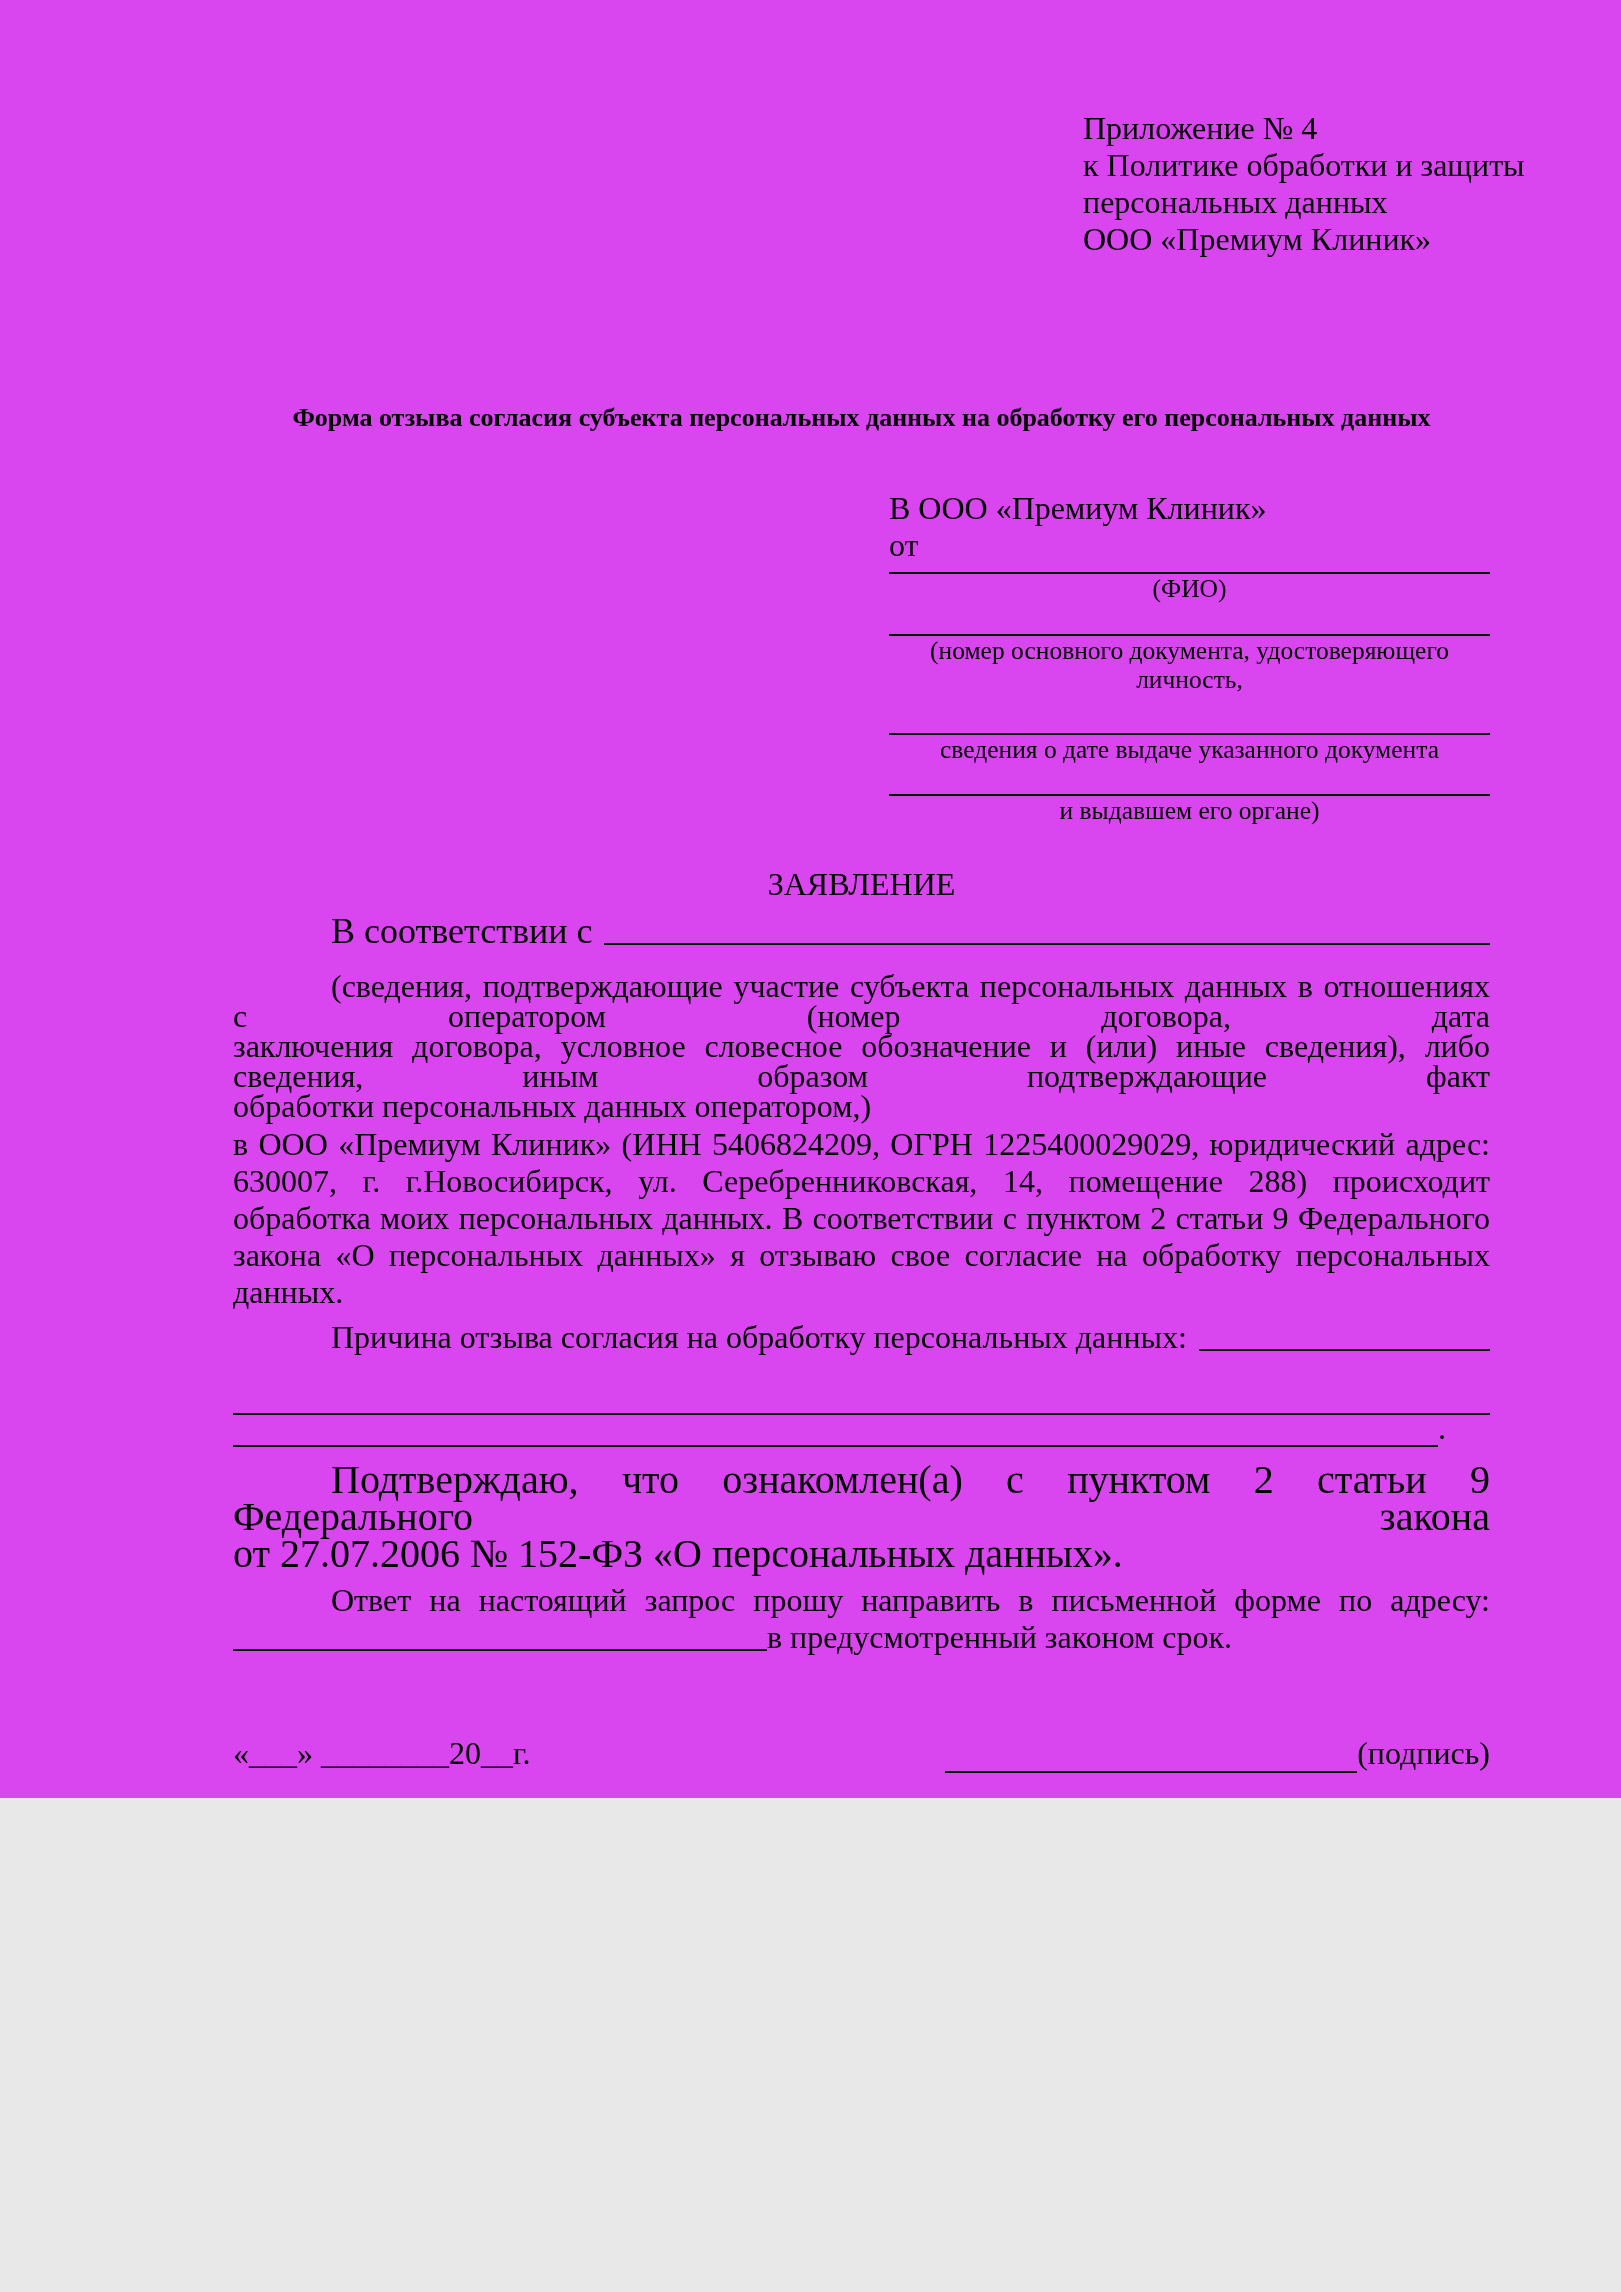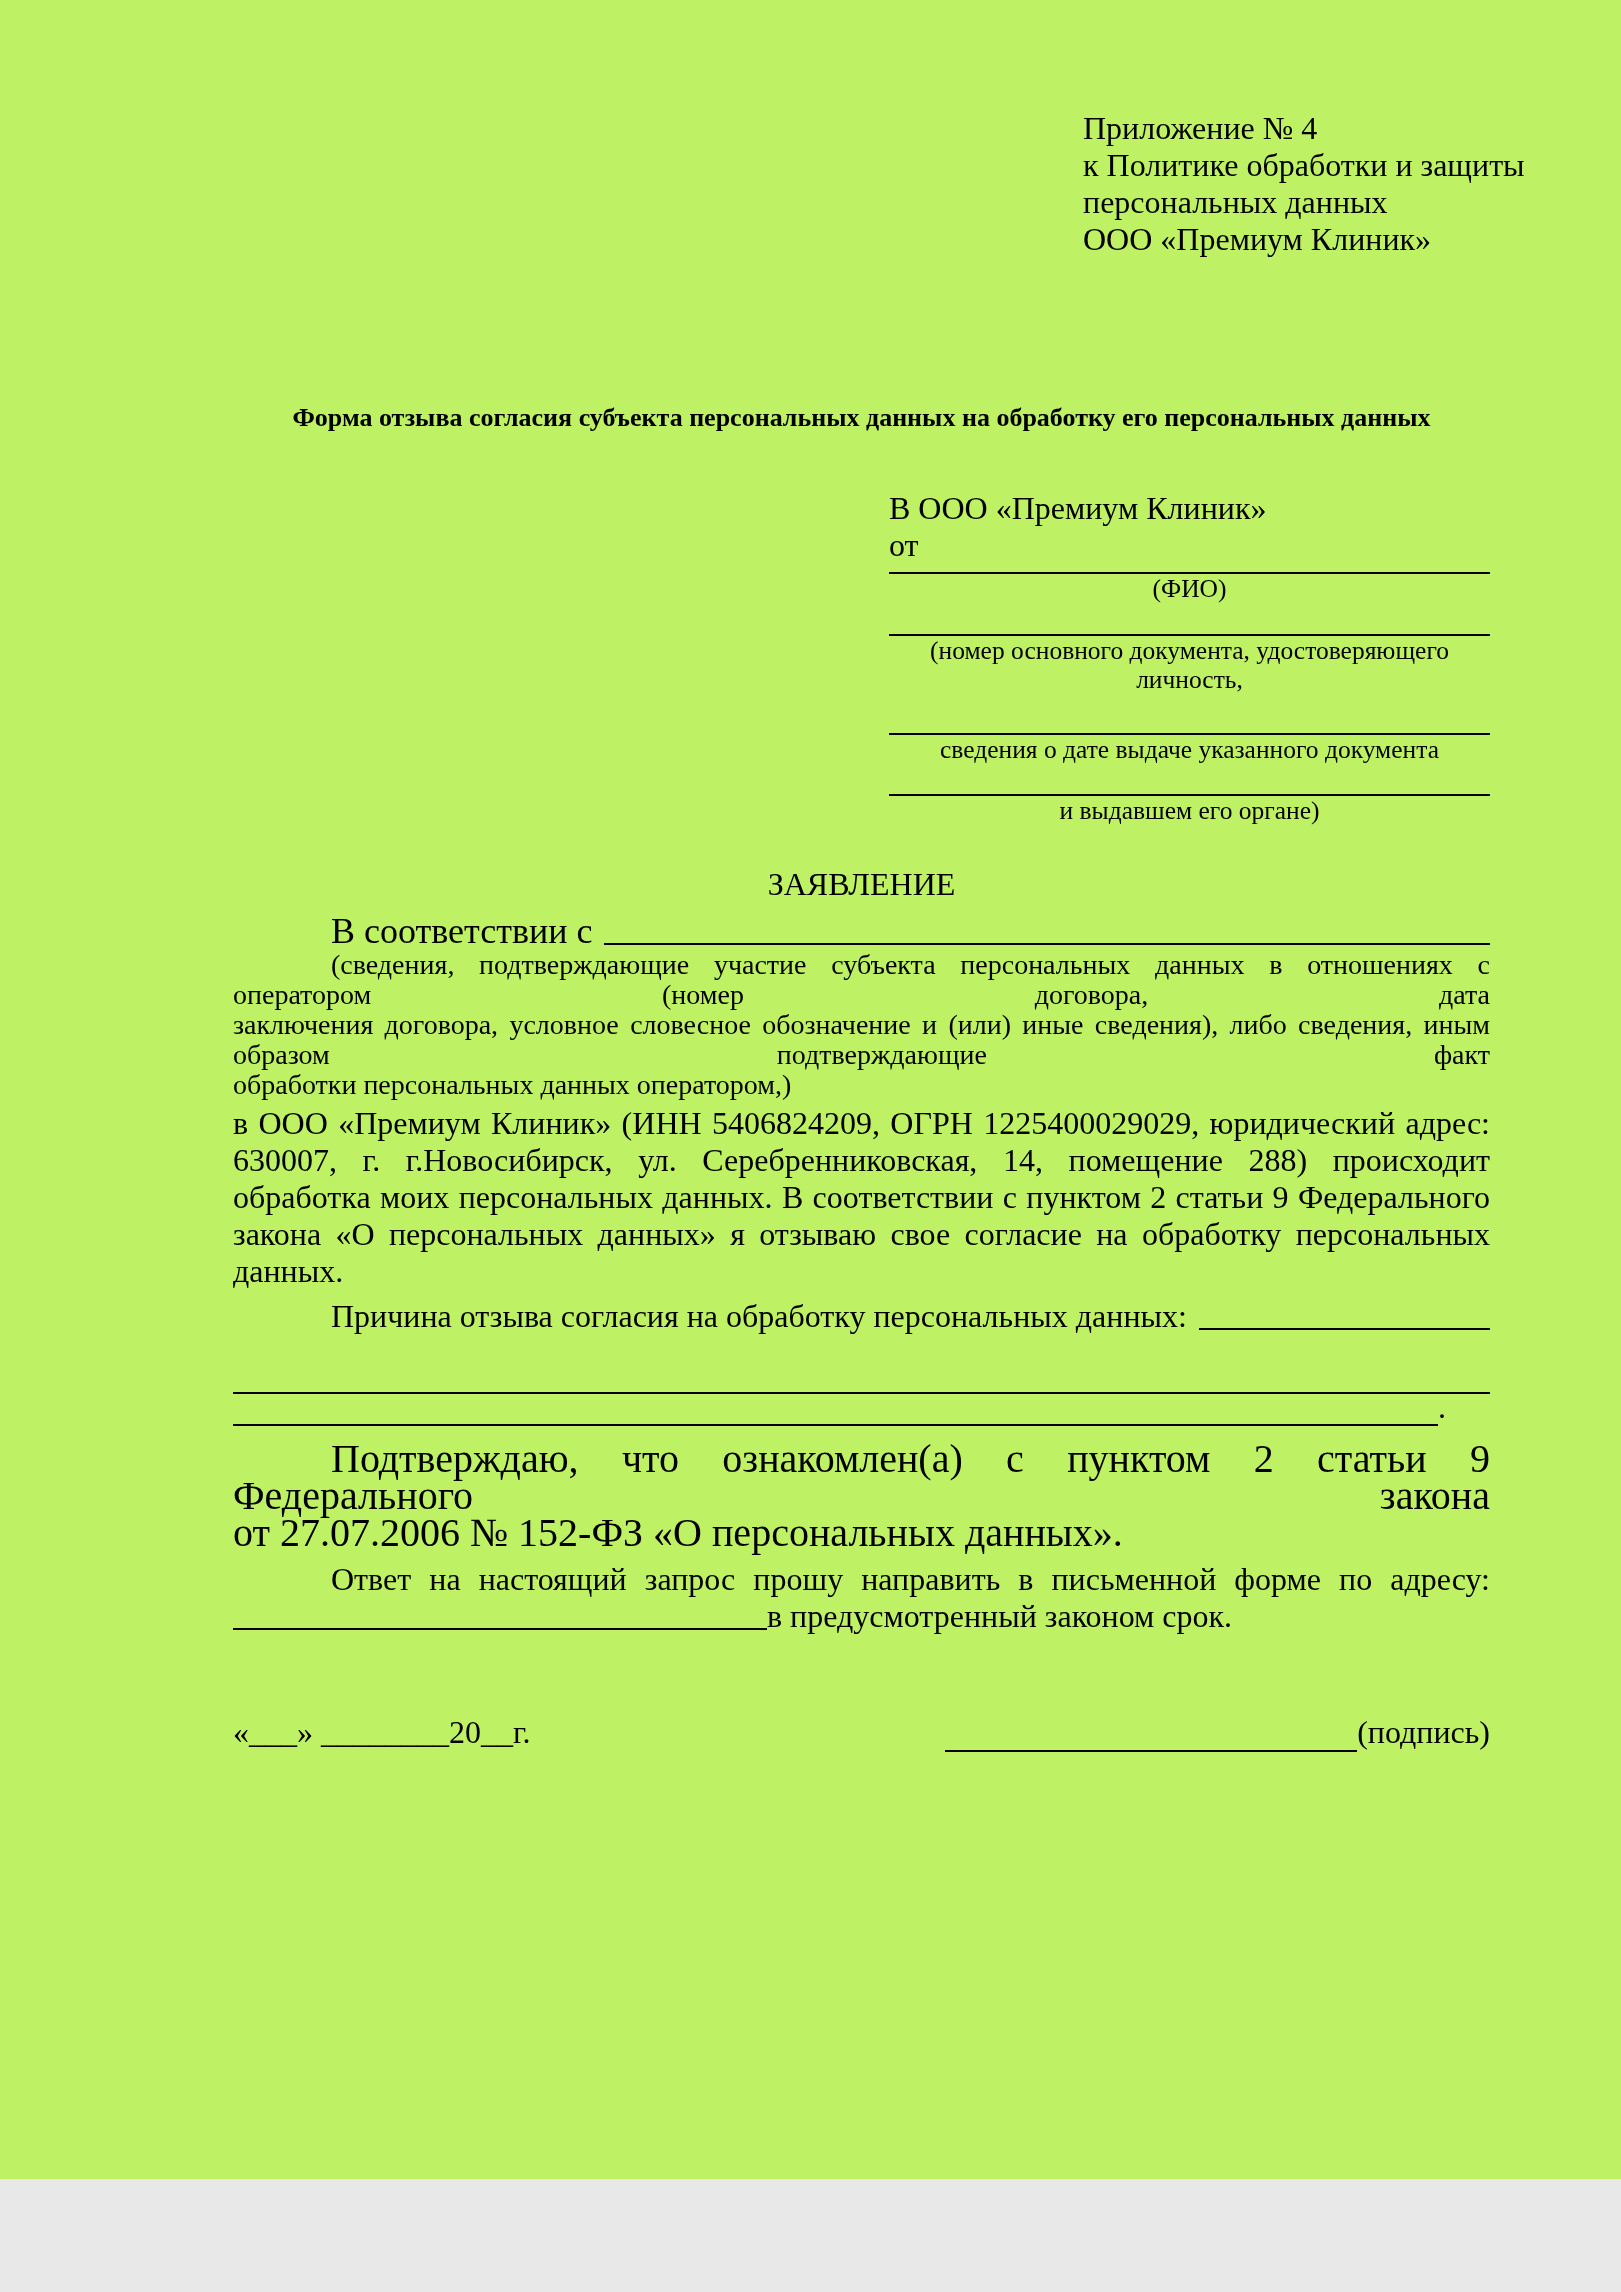--- a/index.html
+++ b/index.html
@@ -1,19 +1,19 @@
 <!DOCTYPE html>
 <html><head>
 <meta charset="utf-8">
 <style>
   html,body { margin:0; padding:0; background:#e8e8e8; }
   .page {
     position:relative;
-    width:1621px; height:2179px;
-    background:#bef264;
+    width:1621px; height:1798px;
+    background:#d946ef;
     color:#000000;
     font-family:"Liberation Serif","DejaVu Serif",serif;
     margin:0 auto;
     overflow:hidden;
   }
   .content { position:absolute; left:233px; top:0; width:1257px; }
 
   .appendix {
     margin-top:110px; margin-left:850px;
     font-size:32px; line-height:37px; white-space:nowrap;
@@ -32,21 +32,21 @@
   .f3 { height:39px; }
   .f4 { height:30px; }
   .cap { font-size:25.5px; line-height:29px; text-align:center; }
 
   .heading { margin-top:41px; text-align:center; font-size:32px; line-height:37px; }
 
   .sootv { margin-top:9.8px; display:flex; font-size:36px; line-height:37px; }
   .sootv .pre { padding-left:98px; white-space:nowrap; }
   .fillline { flex:1; border-bottom:2px solid #000; margin:0 0 4.9px 11.8px; }
 
-  .note { margin-top:0; font-size:28px; line-height:30px; }
+  .note { margin-top:21px; font-size:32px; line-height:30px; }
   .bodyp { margin-top:5.9px; font-size:32px; line-height:37px; }
   .jl { text-align:justify; text-align-last:justify; }
   .ind { text-indent:98px; }
 
   .reason { margin-top:7.8px; display:flex; font-size:32px; line-height:37px; }
   .reason .pre { padding-left:98px; white-space:nowrap; }
 
   .rule1 { height:57px; border-bottom:2px solid #000; }
   .rule2 { display:flex; align-items:flex-end; font-size:32px; height:32px; }
   .rule2 .seg { width:1205px; border-bottom:2px solid #000; height:30px; }

